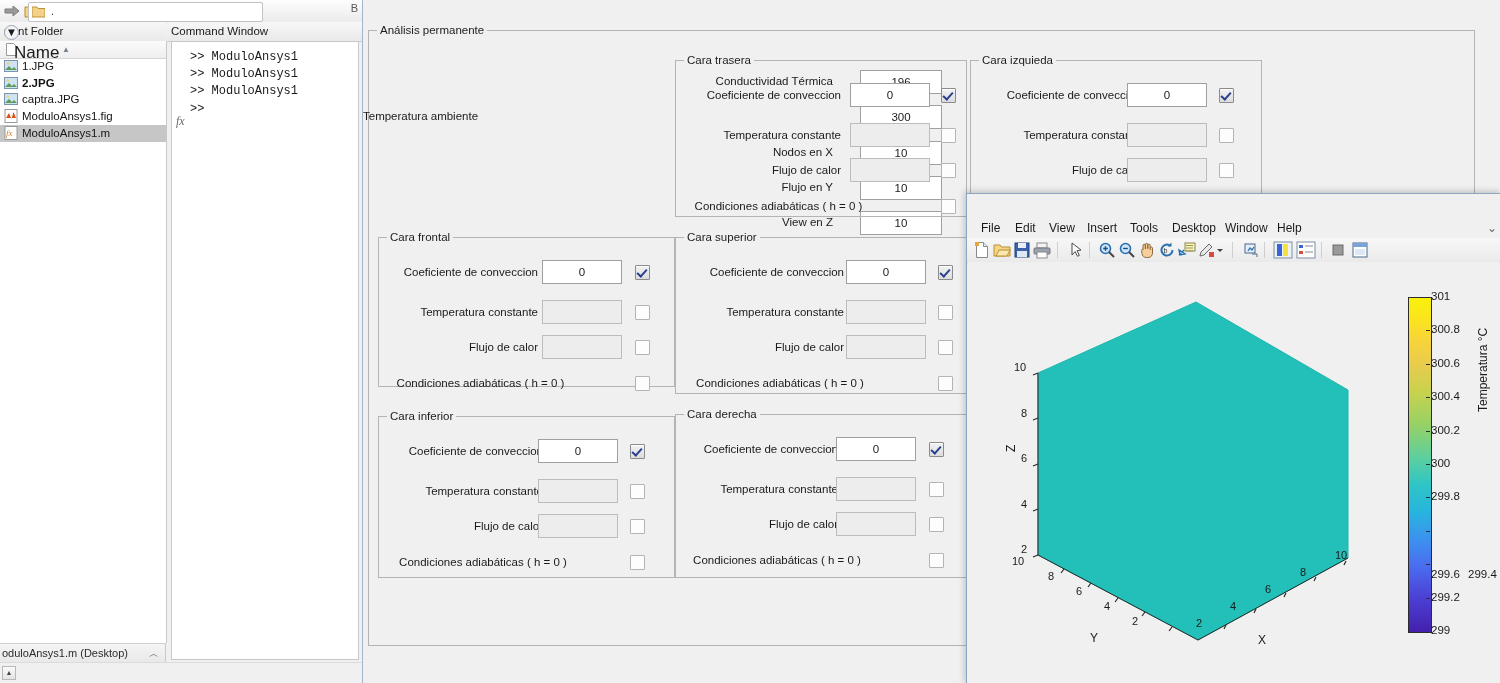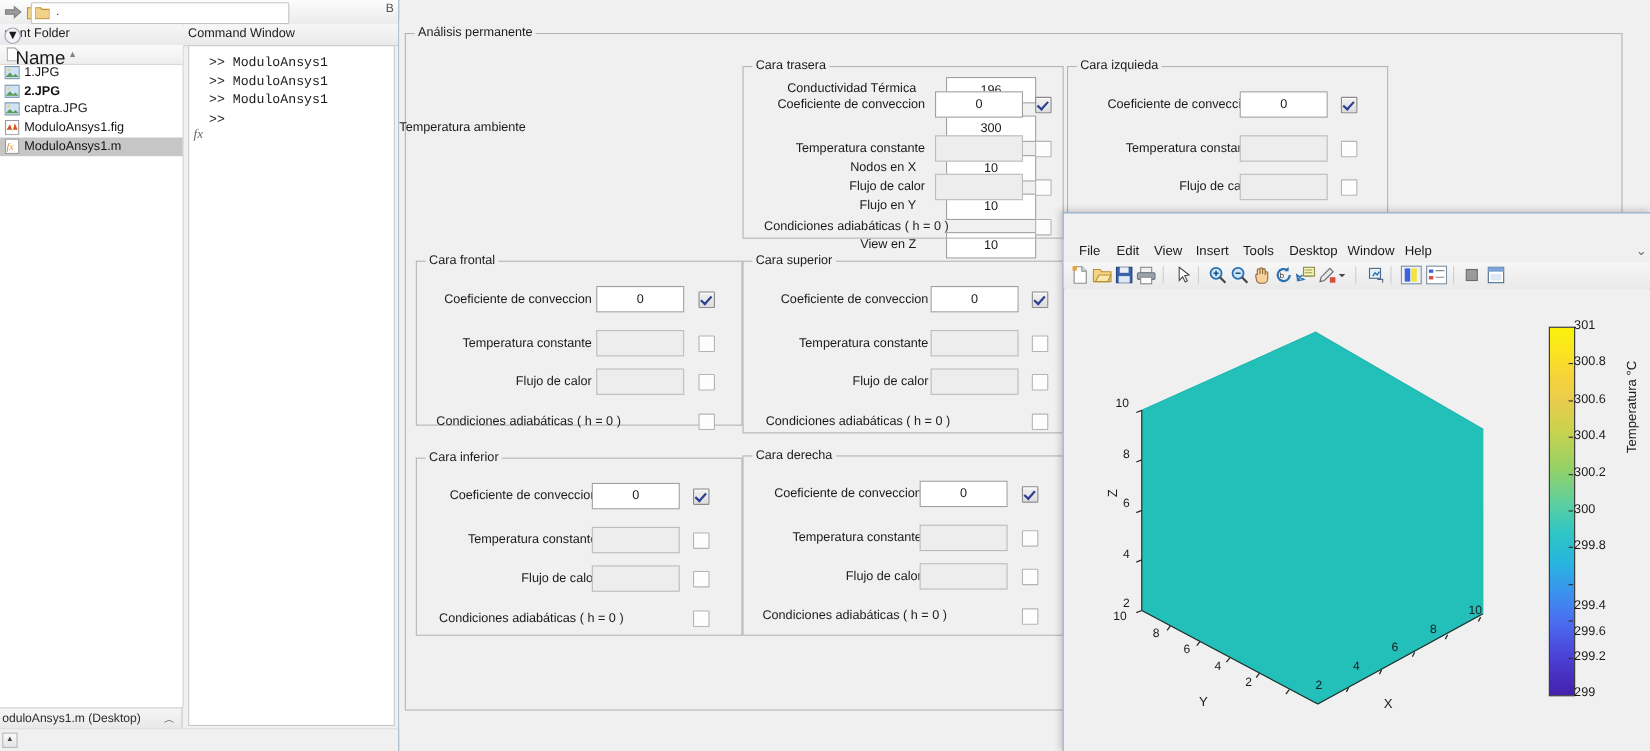--- a/index.html
+++ b/index.html
@@ -573,21 +573,21 @@
         <span class="cbtick" style="top: 128.2px;">300.4</span>
         <span class="cbdash" style="top: 135.2px;"></span>
         <span class="cbtick" style="top: 161.6px;">300.2</span>
         <span class="cbdash" style="top: 168.6px;"></span>
         <span class="cbtick" style="top: 195px;">300</span>
         <span class="cbdash" style="top: 202px;"></span>
         <span class="cbtick" style="top: 228.4px;">299.8</span>
         <span class="cbdash" style="top: 235.4px;"></span>
         <span class="cbtick" style="top: 261.8px; margin-top: 44px;">299.6</span>
         <span class="cbdash" style="top: 268.8px;"></span>
-        <span class="cbtick" style="top: 283px;">299.4</span>
+        <span class="cbtick" style="top: 306px; margin-left: 37px;">299.4</span>
         <span class="cbdash" style="top: 302.2px;"></span>
         <span class="cbtick" style="top: 328.6px;">299.2</span>
         <span class="cbdash" style="top: 335.6px;"></span>
         <span class="cbtick" style="top: 362px;">299</span>
       </div>
     <div id="cb-axis-label" class="rot90">Temperatura °C</div>
   </div>
 </div>
 
 </body></html>

